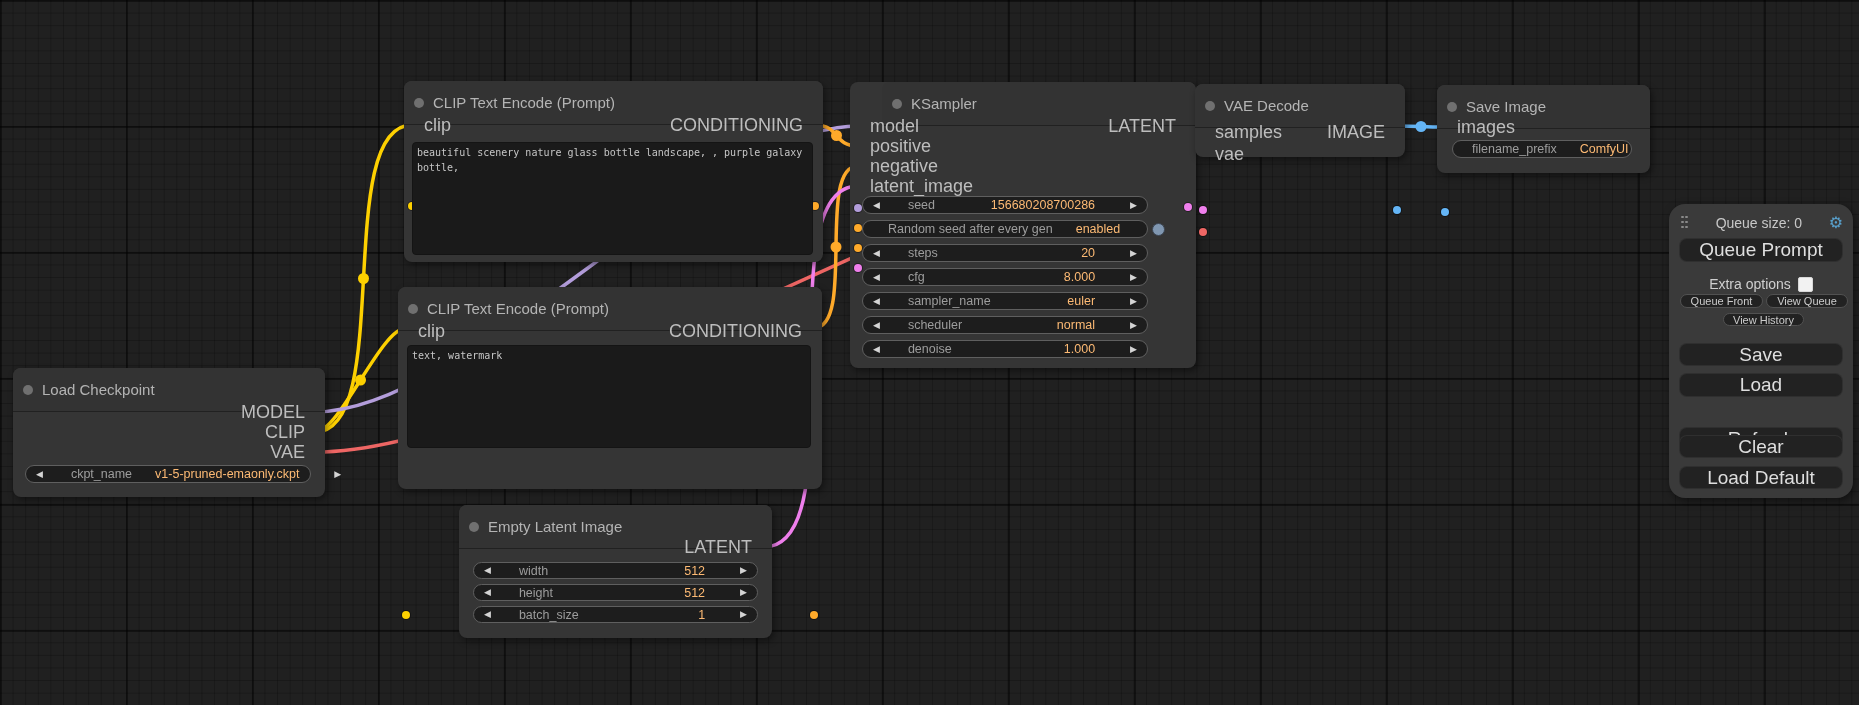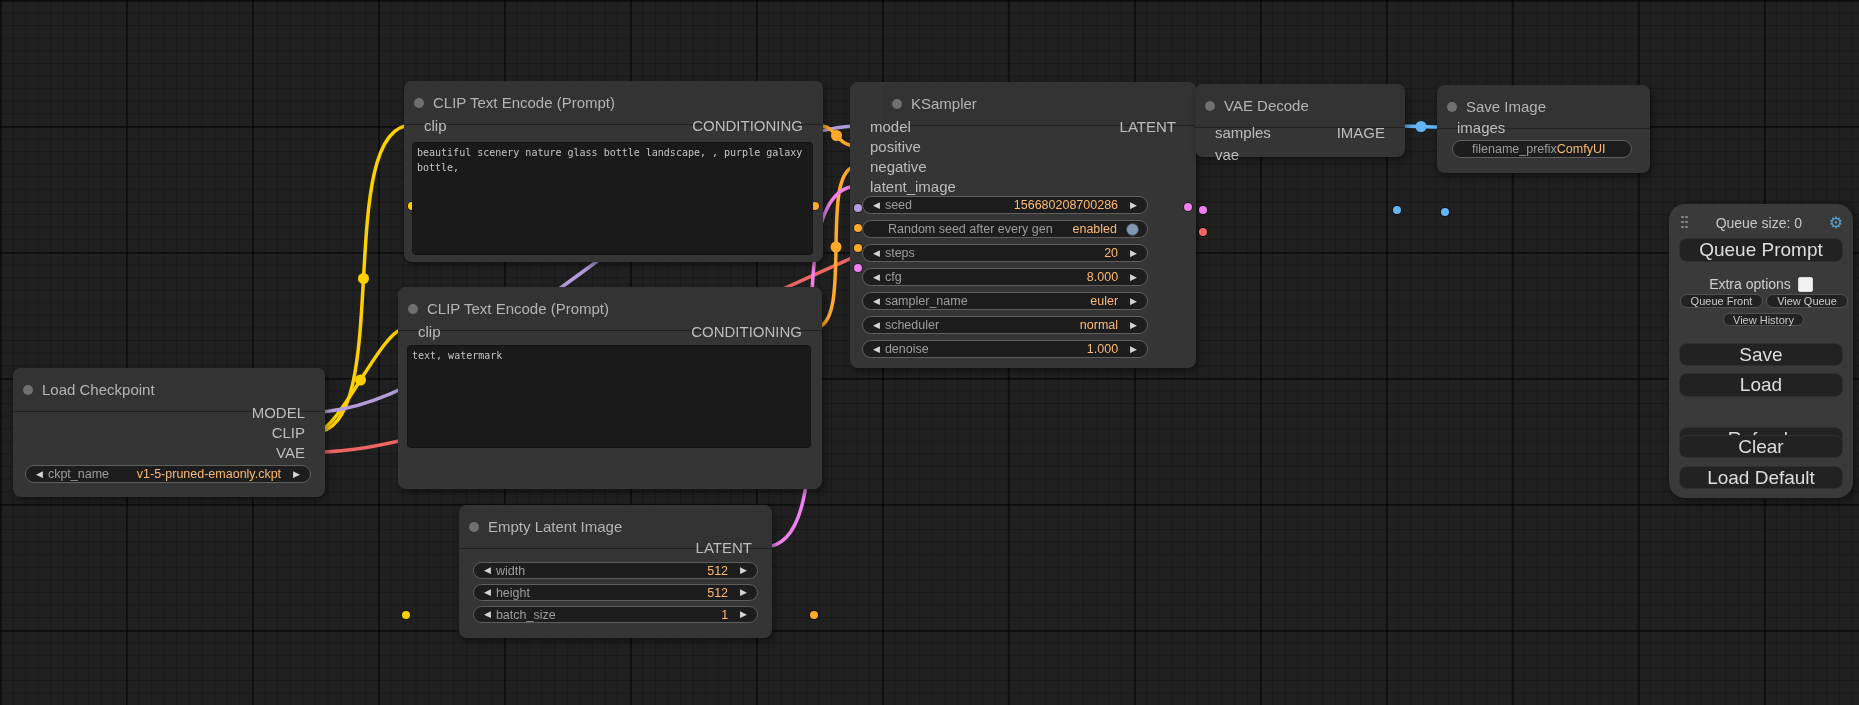--- a/index.html
+++ b/index.html
@@ -23,28 +23,28 @@
     box-shadow:2px 3px 7px rgba(0,0,0,.45);color:#bdbdbd;
   }
   .node-header{
     height:44px;background:#333333;border-radius:8px 8px 0 0;
     display:flex;align-items:center;border-bottom:1px solid rgba(0,0,0,.35);
     box-sizing:border-box;
   }
   .node-dot{width:10px;height:10px;border-radius:50%;background:#707070;margin:0 9px 0 10px;flex:none;}
   .node-title{font-size:15px;color:#b4b4b4;white-space:nowrap;}
   .slots{position:absolute;left:0;right:0;}
-  .slot-row{display:flex;align-items:center;height:20px;padding:0 14px;font-size:15px;color:#bdbdbd;}
+  .slot-row{display:flex;align-items:center;height:20px;padding:0 14px;font-size:18px;color:#bdbdbd;}
   .slot-row.h22{height:22px;}
   .slot-in{display:flex;align-items:center;gap:7px;}
   .slot-out{margin-left:auto;display:flex;align-items:center;gap:7px;}
   .slot-dot{position:absolute;width:8px;height:8px;border-radius:50%;box-shadow:0 0 0 1px rgba(0,0,0,.4);}
   .widget{
     position:absolute;background:#1d1d1d;border:1px solid #5f5f5f;border-radius:11px;
-    display:flex;align-items:center;font-size:12.5px;box-sizing:border-box;padding:0 7px;
+    display:flex;align-items:center;font-size:12.5px;box-sizing:border-box;padding:0 7px;gap:23px;
   }
   .warrow{color:#d4d4d4;font-size:9px;flex:none;padding:0 3px;cursor:pointer;line-height:1;}
   .wlabel{color:#9d9d9d;padding-left:2px;white-space:nowrap;}
   .wvalue{margin-left:auto;color:#fdba74;padding-right:9px;white-space:nowrap;}
   .wvalue.textv{padding-right:22px;}
   .toggle-dot{width:13px;height:13px;border-radius:50%;background:#8097b1;border:1px solid #3c4654;flex:none;margin-right:1px;box-sizing:border-box;}
   .prompt-text{
     position:absolute;background:#1a1a1a;border:1px solid #141414;border-radius:4px;
     font-family:"DejaVu Sans Mono", monospace;font-size:10px;line-height:1.45;color:#c6c6c6;
     padding:3px 4px;resize:none;box-sizing:border-box;outline:none;white-space:pre-wrap;word-break:break-word;overflow:hidden;

